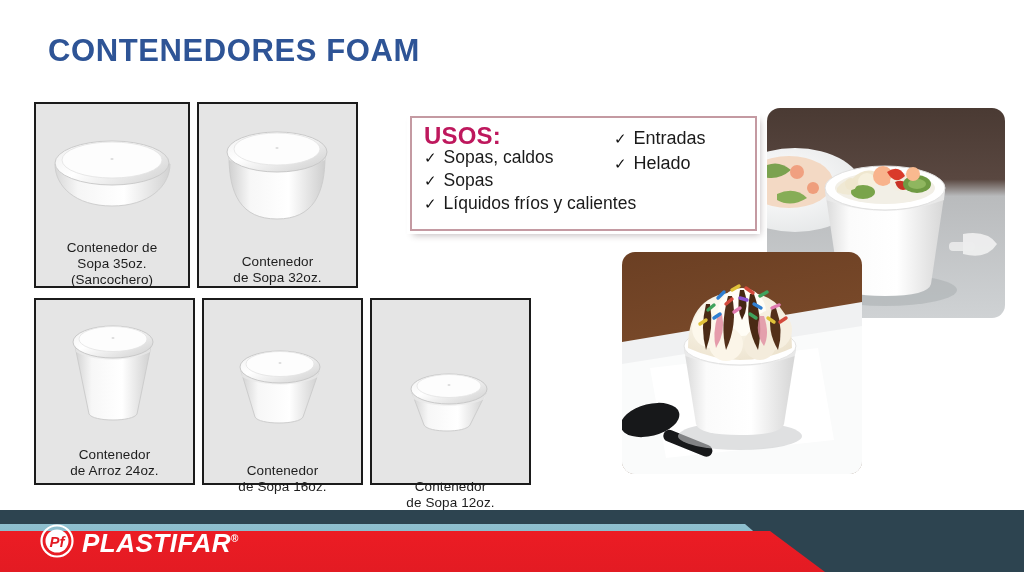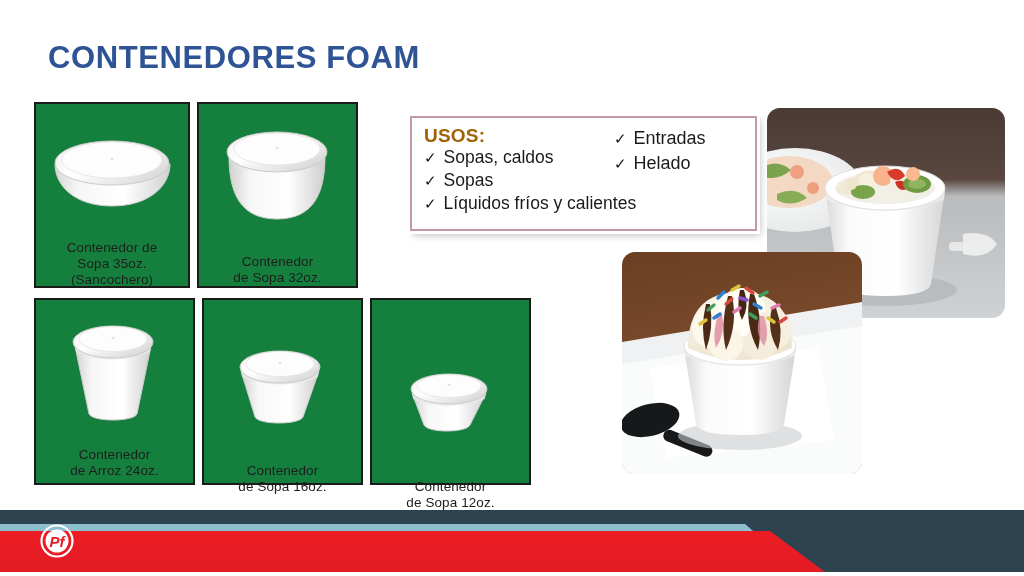--- a/index.html
+++ b/index.html
@@ -3,31 +3,31 @@
 <meta charset="utf-8">
 <style>
   html,body{margin:0;padding:0;}
   body{
     width:1024px;height:576px;overflow:hidden;background:#ffffff;
     font-family:"Liberation Sans", sans-serif;position:relative;
   }
 
   
   .slide-title{
-    position:absolute;left:48px;top:40px;
+    position:absolute;left:48px;top:33px;
     font-size:31px;font-weight:bold;letter-spacing:.6px;
     color:#2e5496;white-space:nowrap;
   }
 
   
   .grid{position:absolute;left:34px;top:102px;}
   .grid-row{display:flex;}
   .grid-row.row2{margin-top:10px;}
   .card{
-    border:2px solid #1b1b1b;background:#15803d;
+    border:2px solid #1b1b1b;background:#e5e5e5;
     box-sizing:border-box;display:flex;flex-direction:column;
     align-items:center;justify-content:flex-start;
     margin-right:7px;position:relative;
   }
   .card.r1{width:156px;height:186px;}
   .card.r1.wide{width:161px;}
   .card.r2{width:161px;height:187px;}
   .card-img{flex:0 0 auto;display:flex;align-items:center;justify-content:center;}
   .card-label{
     font-size:13.5px;line-height:16px;color:#1d1d1d;text-align:center;
@@ -38,21 +38,21 @@
   .foam{display:block;}
 
   
   .usos-box{
     position:absolute;left:410px;top:116px;width:347px;height:115px;
     background:#ffffff;border:2px solid #c49aa2;
     box-sizing:border-box;
     box-shadow:0 0 0 3px #ffffff, 3px 4px 7px rgba(60,40,45,.33);
     padding:7px 8px 0 12px;
   }
-  .usos-title{font-size:19px;font-weight:bold;color:#a16207;line-height:21px;letter-spacing:.2px;}
+  .usos-title{font-size:24px;font-weight:bold;color:#be185d;line-height:21px;letter-spacing:.2px;}
   .usos-cols{position:relative;}
   .usos-col-a{width:190px;}
   .usos-item{
     font-size:17.5px;color:#1a1a1a;line-height:23px;white-space:nowrap;
     display:flex;align-items:baseline;gap:7px;
   }
   .usos-item .ck{font-size:15px;color:#111;}
   .usos-col-b{position:absolute;left:190px;top:-20px;}
   .usos-col-b .usos-item{line-height:25px;font-size:18px;}
   .usos-wide{white-space:nowrap;}
@@ -406,14 +406,17 @@
   <div class="band band-red"></div>
 
   <div class="logo">
     <span class="logo-mark">
       <svg width="34" height="34" viewBox="0 0 34 34">
         <circle cx="17" cy="17" r="15.5" fill="none" stroke="#ffffff" stroke-width="2.2"></circle>
         <circle cx="17" cy="17" r="11.5" fill="#ffffff"></circle>
         <text x="17" y="23" text-anchor="middle" font-family="Liberation Sans, sans-serif" font-size="15" font-weight="bold" font-style="italic" fill="#e31b23">Pf</text>
       </svg>
     </span>
+    <span class="logo-word">
+      <span>PLASTIFAR</span><span class="logo-reg">®</span>
+    </span>
   </div>
 </div>
 
 </body></html>

